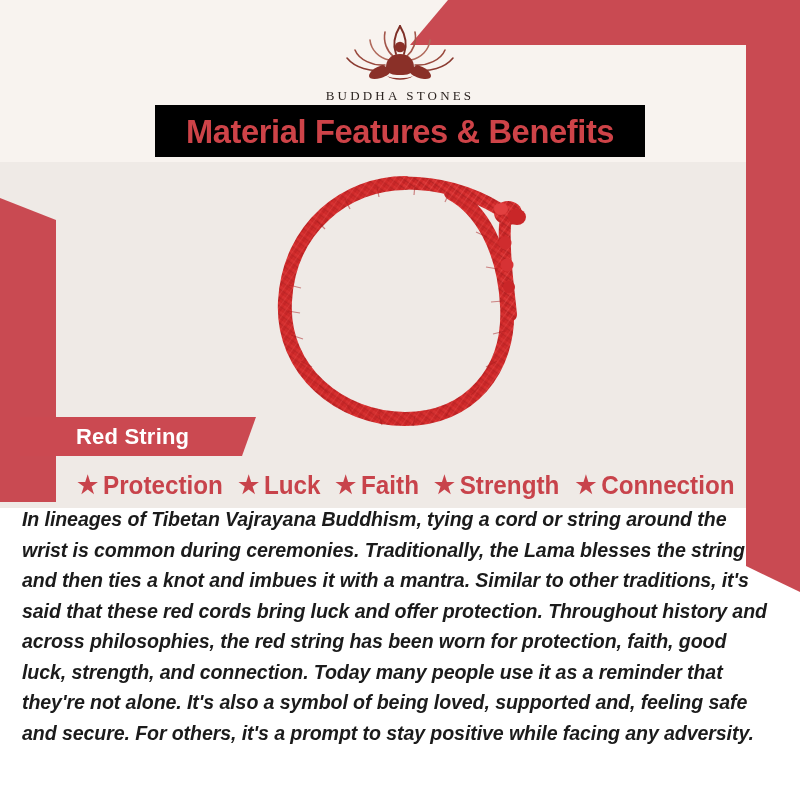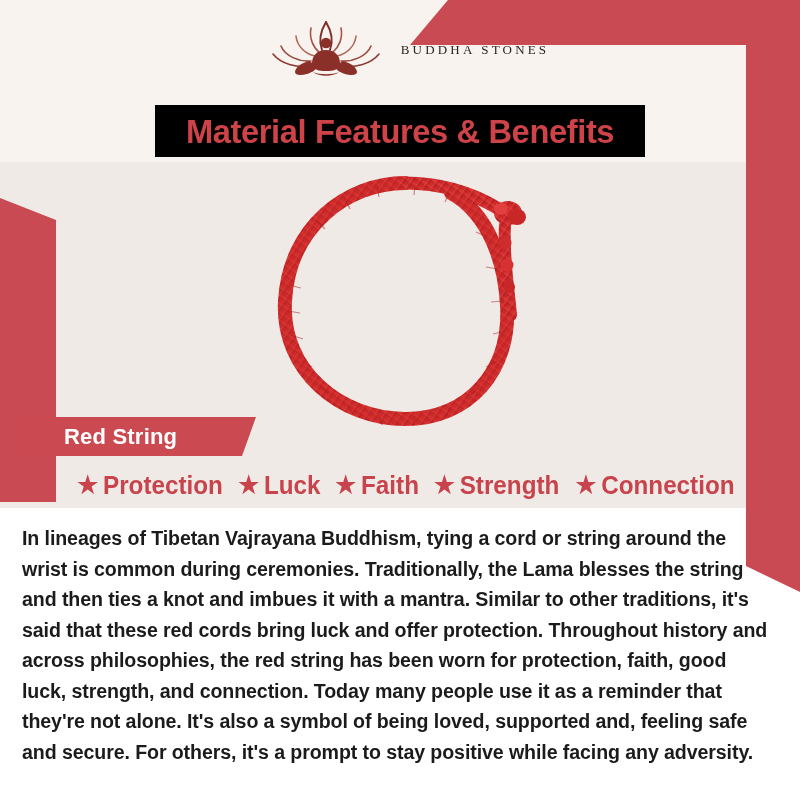--- a/index.html
+++ b/index.html
@@ -39,22 +39,22 @@
     background:#C94A52;
     clip-path:polygon(0 0, 56px 22px, 56px 304px, 0 304px);
   }
   .red-right-bar{
     position:absolute;right:0;top:0;width:54px;height:592px;
     background:#C94A52;
     clip-path:polygon(0 0, 54px 0, 54px 592px, 0 566px);
   }
   
   .logo-wrap{
-    position:absolute;left:0;top:3px;width:800px;height:92px;
-    display:flex;flex-direction:row;align-items:center;justify-content:center;
+    position:absolute;left:0;top:12px;width:800px;height:92px;
+    display:flex;flex-direction:column;align-items:center;justify-content:flex-end;
   }
   .logo-mark{width:150px;height:66px;display:block;}
   .logo-text{
     margin-top:2px;
     font-family:"Liberation Serif", serif;
     font-size:13px;letter-spacing:3.2px;
     color:#2b2320;font-weight:400;
   }
   
   .title-banner{
@@ -76,21 +76,21 @@
     position:absolute;left:255px;top:165px;width:300px;height:270px;
   }
   
   .label-banner{
     position:absolute;left:20px;top:417px;width:236px;height:39px;
     background:#CB4951;
     clip-path:polygon(0 0, 236px 0, 222px 39px, 0 39px);
     display:flex;align-items:center;
   }
   .label-text{
-    margin-left:44px;
+    margin-left:56px;
     color:#FFFFFF;font-weight:bold;font-size:22px;
     letter-spacing:0.2px;
     font-family:"Liberation Sans", sans-serif;
   }
   
   .benefits{
     position:absolute;left:56px;top:466px;width:700px;height:38px;
     display:flex;align-items:center;justify-content:center;
     gap:2px;
   }
@@ -100,28 +100,29 @@
     font-family:"Liberation Sans", sans-serif;
     transform:scaleX(0.97);
     white-space:nowrap;
     padding:0 5px;
   }
   .benefit .star{
     font-size:24px;line-height:1;margin-right:5px;color:#C8434B;
   }
   
   .body-text{
-    position:absolute;left:22px;top:523px;width:752px;
+    position:absolute;left:22px;top:504px;width:752px;
     color:#1b1b1b;
     font-family:"Liberation Sans", sans-serif;
     font-weight:bold;
     font-size:19.6px;
     line-height:30.5px;
     letter-spacing:-0.1px;
     text-align:left;
+    font-style:italic;
   }
 </style>
 </head>
 <body>
 
 <div id="page">
 
   <div class="band-top"></div>
   <div class="band-mid"></div>
   <div class="band-bottom"></div>

